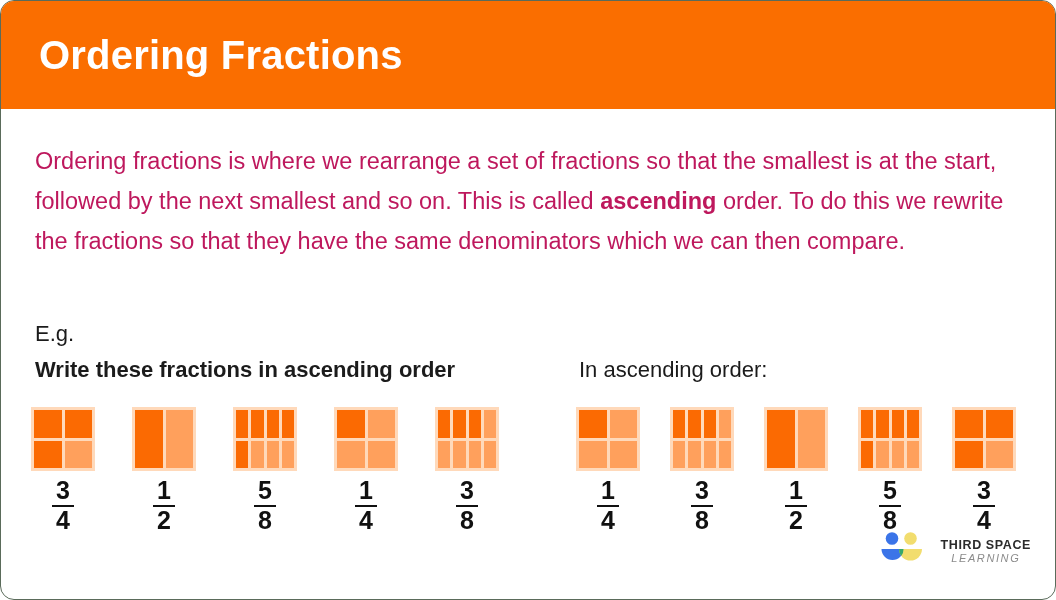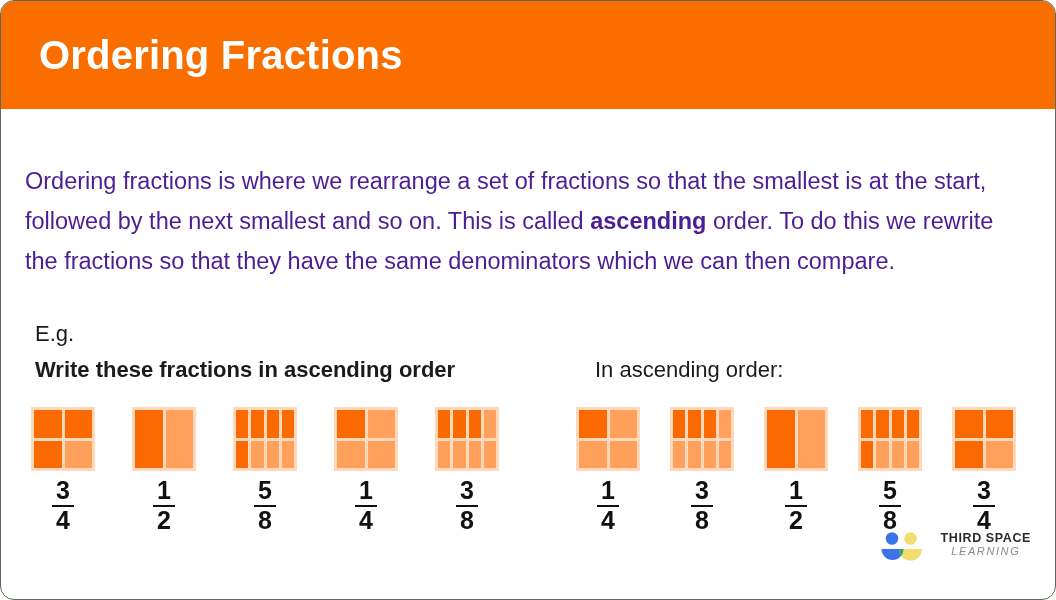--- a/index.html
+++ b/index.html
@@ -39,27 +39,26 @@
     margin-left: 38px;
     color: #ffffff;
     font-size: 40px;
     font-weight: bold;
     letter-spacing: 0.2px;
   }
 
   
   .intro {
     position: absolute;
-    left: 24px;
+    left: 34px;
     top: 140px;
     width: 975px;
     font-size: 23.5px;
     line-height: 40px;
-    color: #4c1d95;
-    margin-top: 20px;
+    color: #be185d;
   }
   .intro b { font-weight: bold; }
 
   
   .eg-label {
     position: absolute;
     left: 34px;
     top: 318px;
     font-size: 22px;
     color: #1b1b1b;
@@ -77,21 +76,20 @@
     font-weight: bold;
   }
   .prompt-right {
     position: absolute;
     left: 578px;
     top: 354px;
     font-size: 22px;
     color: #1b1b1b;
     line-height: 30px;
     white-space: nowrap;
-    margin-left: 16px;
   }
 
   
   .frac-row {
     position: absolute;
     top: 406px;
     display: flex;
     align-items: flex-start;
   }
   .frac-row.left  { left: 30px; }
@@ -134,21 +132,21 @@
     margin: 1px 0 1px 0;
   }
   .frac .den { padding: 0 2px; }
 
   
   .logo {
     position: absolute;
     right: 24px;
     bottom: 34px;
     display: flex;
-    align-items: flex-start;
+    align-items: flex-end;
     gap: 13px;
     margin-top: 16px;
   }
   .logo-mark {
     position: relative;
     width: 50px;
     height: 34px;
     flex: none;
   }
   .logo-text {

